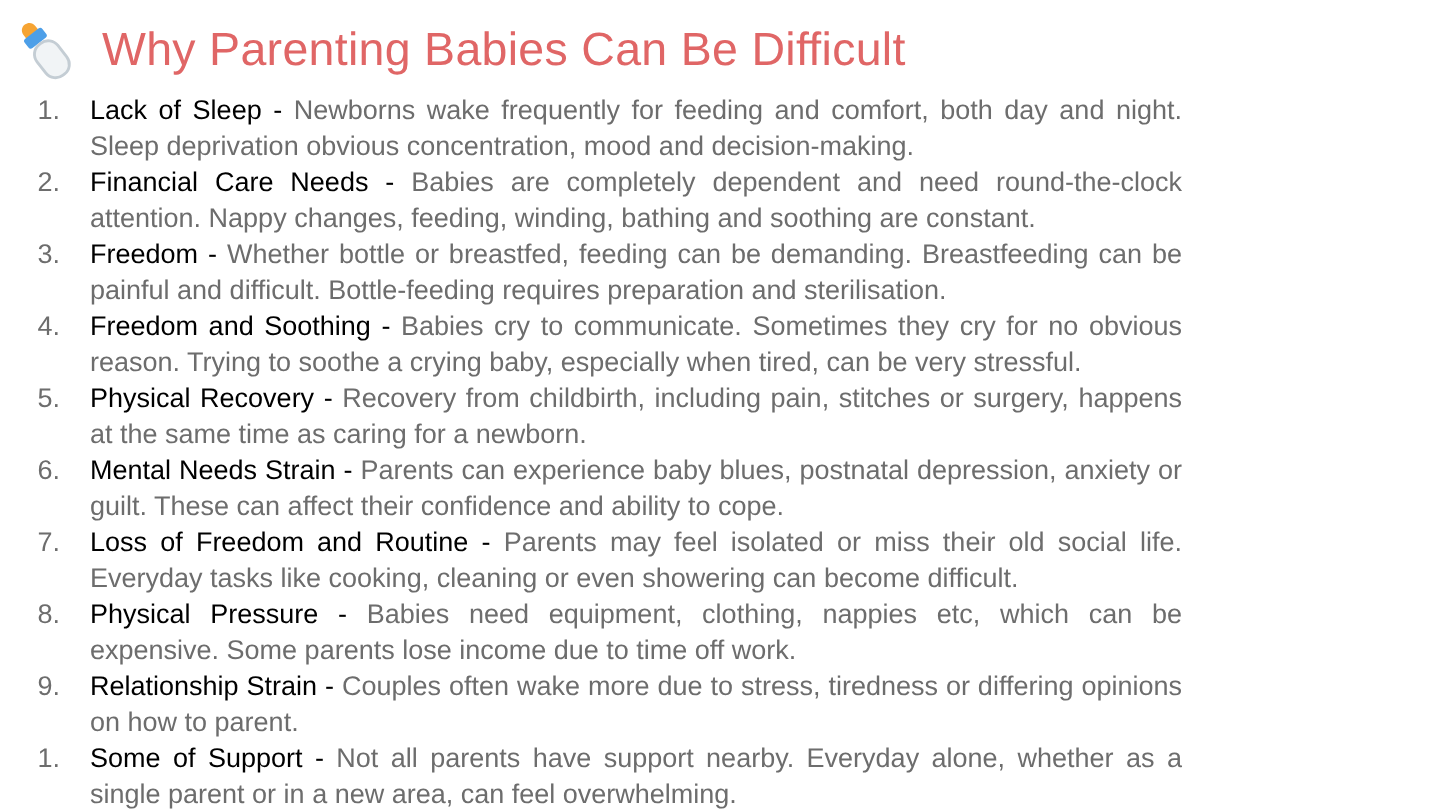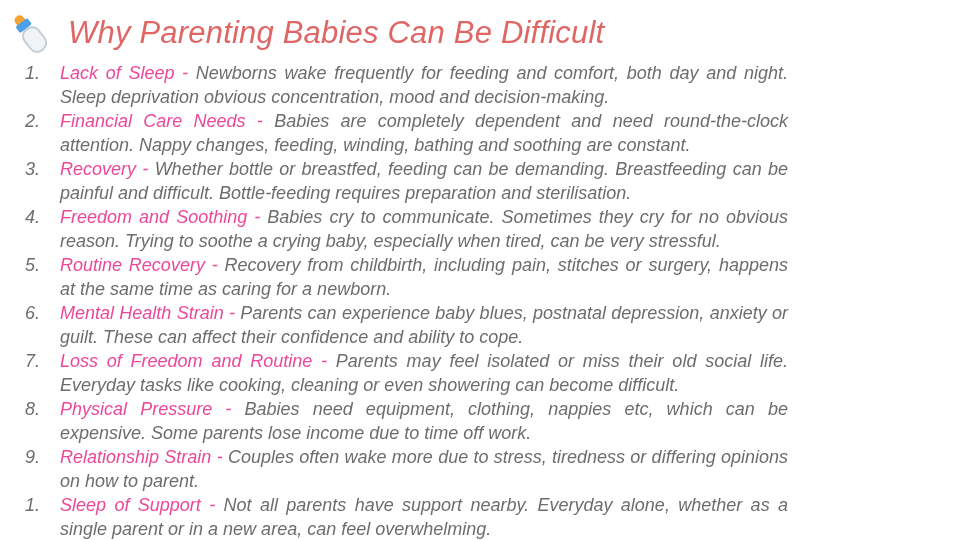--- a/index.html
+++ b/index.html
@@ -12,21 +12,20 @@
     height: 540px;
     overflow: hidden;
     font-family: "Liberation Sans", sans-serif;
     -webkit-font-smoothing: antialiased;
   }
   .slide {
     width: 798px;
     height: 540px;
     box-sizing: border-box;
     background: #ffffff;
-    font-style: italic;
   }
   .header {
     display: flex;
     align-items: center;
     gap: 14px;
     padding: 8px 10px 0 8px;
     height: 50px;
   }
   .bottle-icon {
     width: 46px;
@@ -57,21 +56,21 @@
     color: #6d6d6d;
   }
   .reason-number {
     text-align: right;
     color: #6d6d6d;
   }
   .reason-text {
     text-align: justify;
   }
   .reason-heading {
-    color: #ec4899;
+    color: #000000;
     margin-top: 41px;
   }
 </style>
 </head>
 <body>
 
 <div class="slide">
 
   <div class="header">
     <span class="bottle-icon">
@@ -97,42 +96,42 @@
     <li class="reason-item">
       <span class="reason-number">2.</span>
       <span class="reason-text">
         <span class="reason-heading">Financial Care Needs -</span>
         <span class="reason-body">Babies are completely dependent and need round-the-clock attention. Nappy changes, feeding, winding, bathing and soothing are constant.</span>
       </span>
     </li>
     <li class="reason-item">
       <span class="reason-number">3.</span>
       <span class="reason-text">
-        <span class="reason-heading">Recovery -</span>
+        <span class="reason-heading">Freedom -</span>
         <span class="reason-body">Whether bottle or breastfed, feeding can be demanding. Breastfeeding can be painful and difficult. Bottle-feeding requires preparation and sterilisation.</span>
       </span>
     </li>
     <li class="reason-item">
       <span class="reason-number">4.</span>
       <span class="reason-text">
         <span class="reason-heading">Freedom and Soothing -</span>
         <span class="reason-body">Babies cry to communicate. Sometimes they cry for no obvious reason. Trying to soothe a crying baby, especially when tired, can be very stressful.</span>
       </span>
     </li>
     <li class="reason-item">
       <span class="reason-number">5.</span>
       <span class="reason-text">
-        <span class="reason-heading">Routine Recovery -</span>
+        <span class="reason-heading">Physical Recovery -</span>
         <span class="reason-body">Recovery from childbirth, including pain, stitches or surgery, happens at the same time as caring for a newborn.</span>
       </span>
     </li>
     <li class="reason-item">
       <span class="reason-number">6.</span>
       <span class="reason-text">
-        <span class="reason-heading">Mental Health Strain -</span>
+        <span class="reason-heading">Mental Needs Strain -</span>
         <span class="reason-body">Parents can experience baby blues, postnatal depression, anxiety or guilt. These can affect their confidence and ability to cope.</span>
       </span>
     </li>
     <li class="reason-item">
       <span class="reason-number">7.</span>
       <span class="reason-text">
         <span class="reason-heading">Loss of Freedom and Routine -</span>
         <span class="reason-body">Parents may feel isolated or miss their old social life. Everyday tasks like cooking, cleaning or even showering can become difficult.</span>
       </span>
     </li>
@@ -146,19 +145,19 @@
     <li class="reason-item">
       <span class="reason-number">9.</span>
       <span class="reason-text">
         <span class="reason-heading">Relationship Strain -</span>
         <span class="reason-body">Couples often wake more due to stress, tiredness or differing opinions on how to parent.</span>
       </span>
     </li>
     <li class="reason-item">
       <span class="reason-number">1.</span>
       <span class="reason-text">
-        <span class="reason-heading">Sleep of Support -</span>
+        <span class="reason-heading">Some of Support -</span>
         <span class="reason-body">Not all parents have support nearby. Everyday alone, whether as a single parent or in a new area, can feel overwhelming.</span>
       </span>
     </li>
   </ol>
 
 </div>
 
 </body></html>

